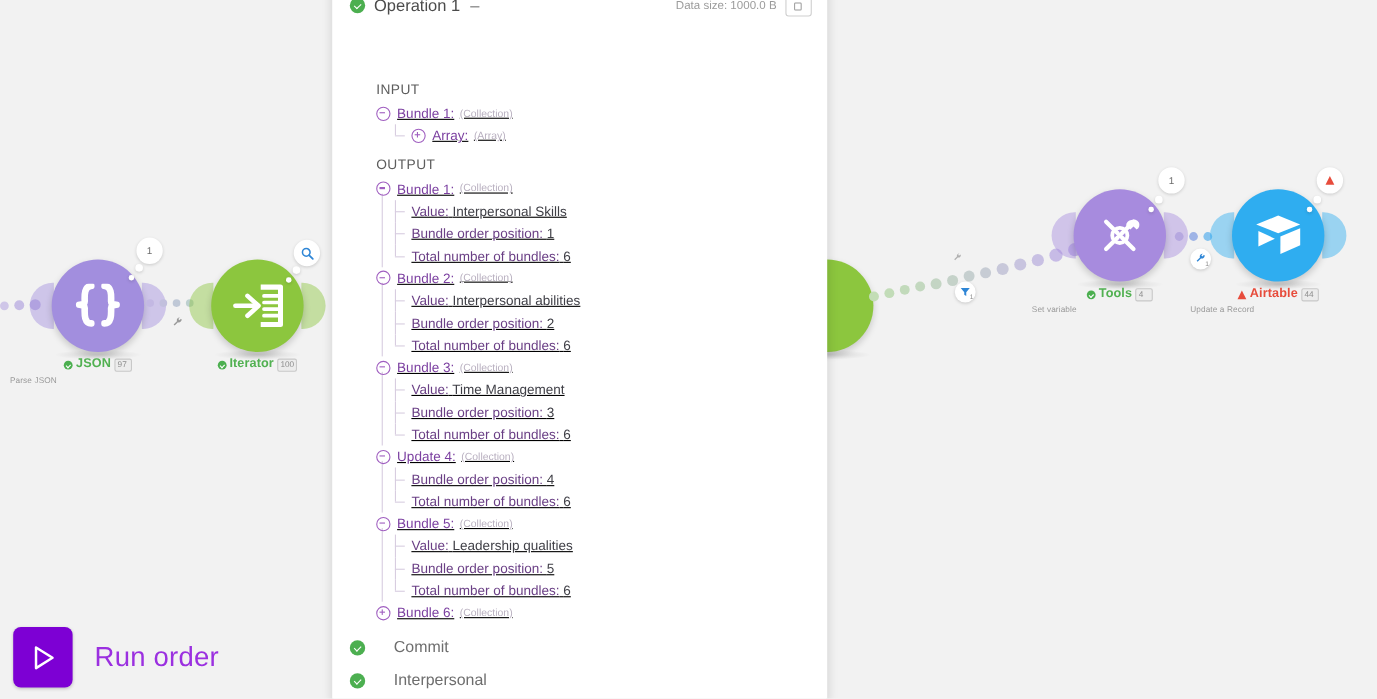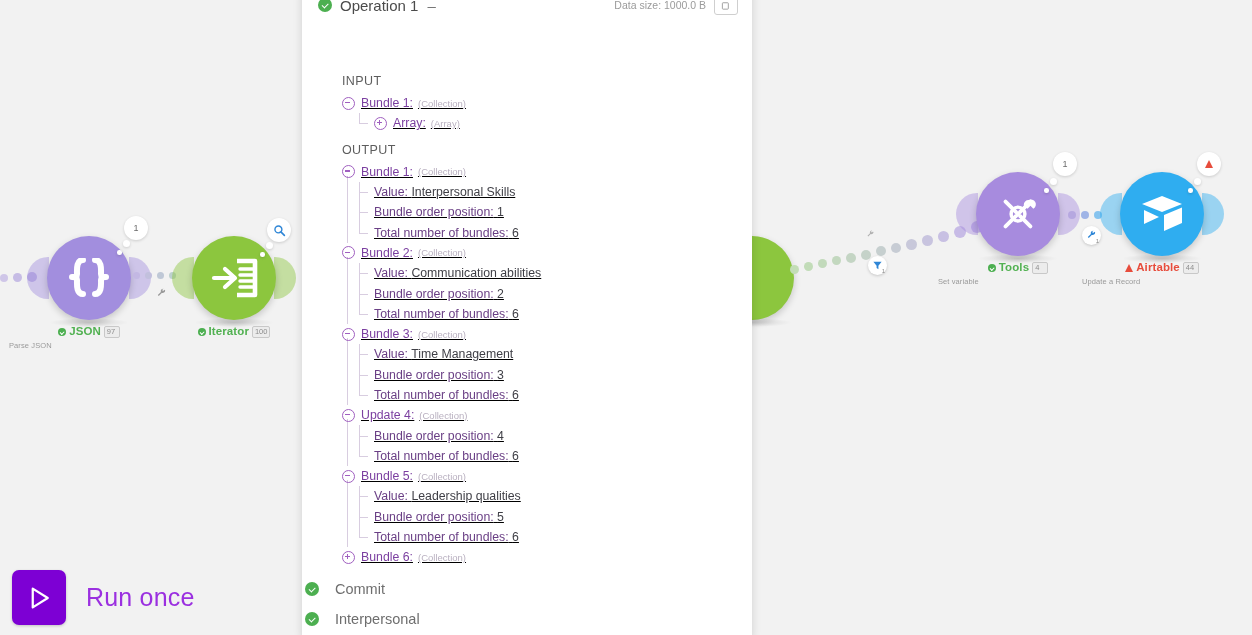--- a/index.html
+++ b/index.html
@@ -118,21 +118,21 @@
   .child .row.last:before{bottom:50%;}
   .kv{font-size:12.3px;color:#7b3fa0;}
   .kv b{font-weight:normal;color:#6a3f85;}
   .kv .v{color:#3f3f46;}
 
   .bundle-block{position:relative;text-decoration:underline;}
   .bundle-block .spine{
     position:absolute;left:5px;top:14px;bottom:0;width:1px;background:#d8cde0;
   }
 
-  .status-row{display:flex;align-items:center;gap:16px;height:30px;padding-left:3px;}
+  .status-row{display:flex;align-items:center;gap:26px;height:30px;padding-left:16px;}
   .status-ico{
     width:14px;height:14px;border-radius:50%;background:#4caf50;position:relative;flex:0 0 auto;
   }
   .status-ico:after{content:"";position:absolute;left:3.6px;top:5px;width:5px;height:2.6px;
     border-left:1.8px solid #fff;border-bottom:1.8px solid #fff;transform:rotate(-45deg);}
   .status-txt{font-size:14.5px;color:#6e6e6e;}
 
   
   #runonce{position:absolute;left:12px;top:570px;display:flex;align-items:center;gap:20px;}
   .run-btn{
@@ -400,21 +400,21 @@
         <span class="spine"></span>
         <div class="row">
           <span class="tgl"></span>
           <span class="lbl">Bundle 2:</span>
           <span class="typ">(Collection)</span>
         </div>
         <div class="child">
           <div class="row">
             <span class="tick"></span>
             <span class="kv"><b>Value:</b>
-              <span class="v">Communication abilities</span></span>
+              <span class="v">Interpersonal abilities</span></span>
           </div>
           <div class="row">
             <span class="tick"></span>
             <span class="kv"><b>Bundle order position:</b>
               <span class="v">2</span></span>
           </div>
           <div class="row last">
             <span class="tick"></span>
             <span class="kv"><b>Total number of bundles:</b>
               <span class="v">6</span></span>
@@ -516,14 +516,14 @@
 
   </div>
 </div>
 
 <div id="runonce">
   <div class="run-btn">
     <svg width="30" height="30" viewBox="0 0 24 24">
       <path d="M7 4.5 L19 12 L7 19.5 Z" fill="none" stroke="#fff" stroke-width="1.8" stroke-linejoin="round"></path>
     </svg>
   </div>
-  <div class="run-lbl">Run once</div>
+  <div class="run-lbl">Run order</div>
 </div>
 
 </body></html>

